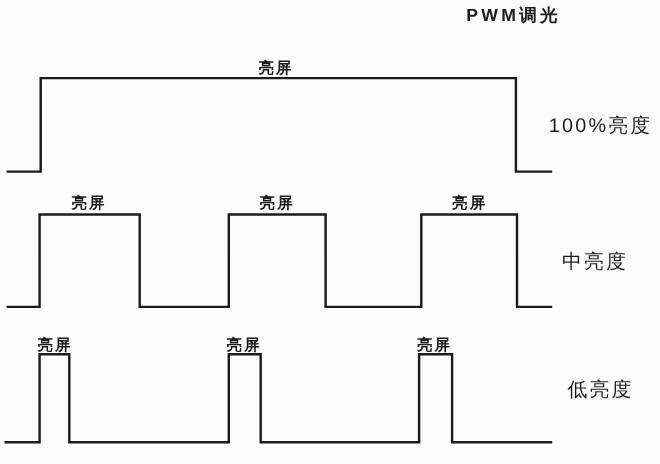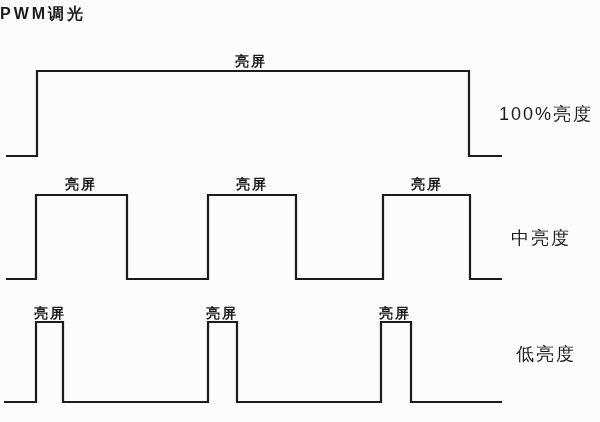--- a/index.html
+++ b/index.html
@@ -12,21 +12,21 @@
     width: 600px;
     height: 422px;
     background: #fcfcfc;
     overflow: hidden;
   }
   .title {
     position: absolute;
     top: 4px;
     left: 0;
     width: 510px;
-    text-align: left;
+    text-align: right;
     font-size: 16px;
     font-weight: bold;
     letter-spacing: 3px;
     color: #1b1b1b;
   }
   svg { position: absolute; top: 0; left: 0; }
   .wave {
     fill: none;
     stroke-linejoin: miter;
     stroke-linecap: butt;

